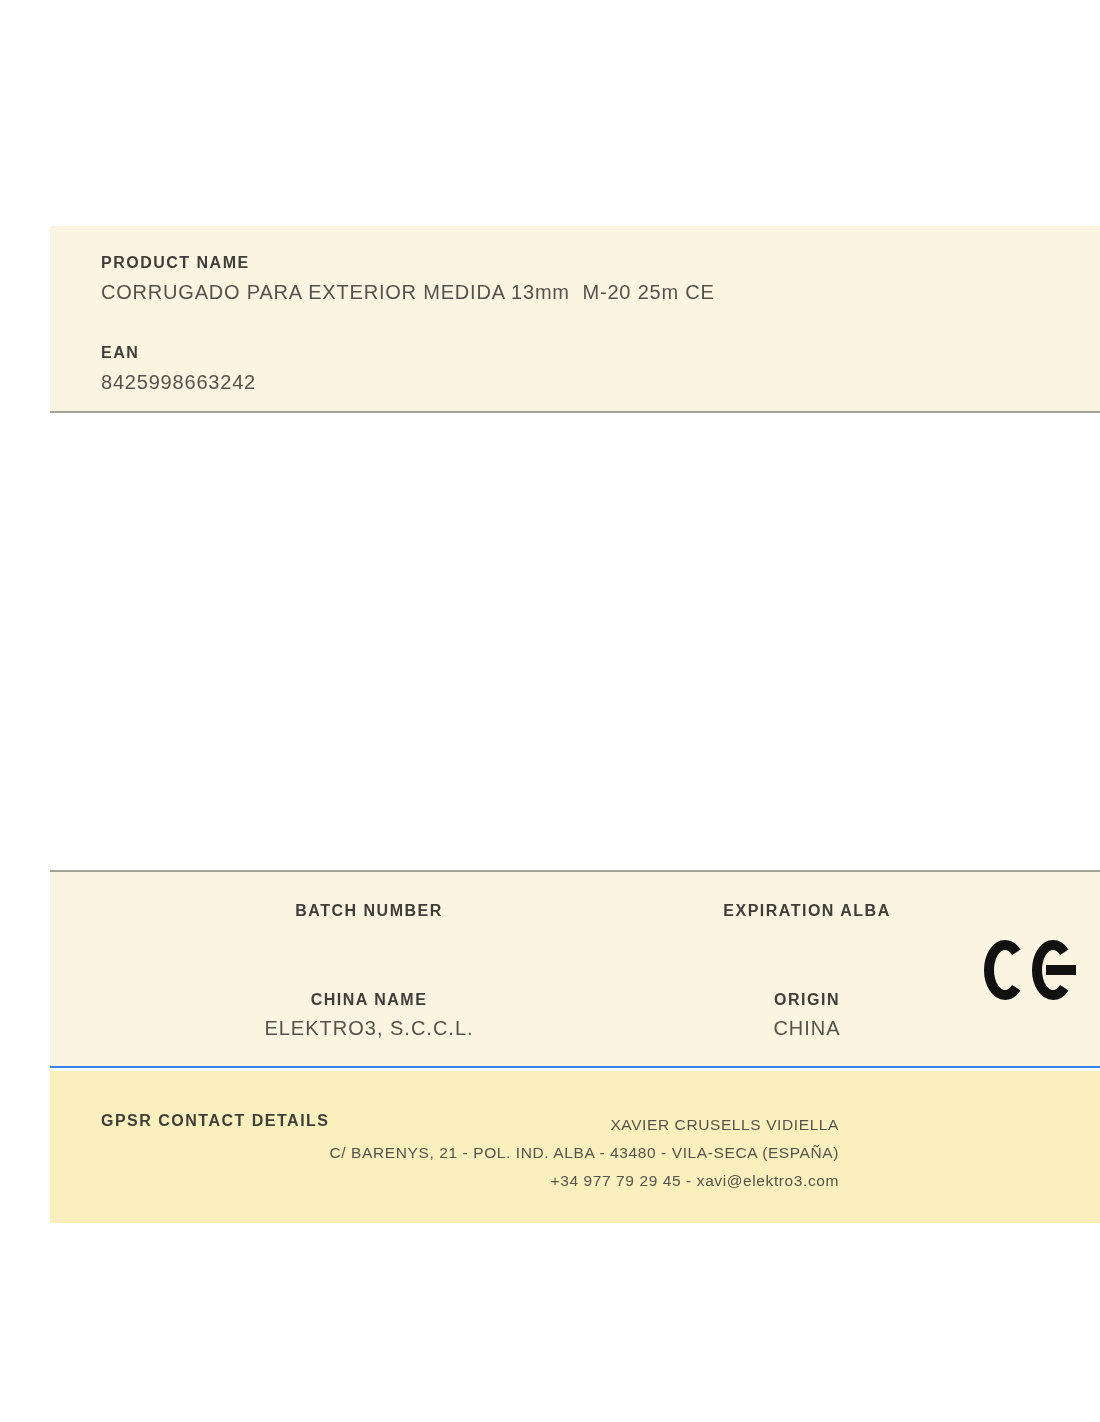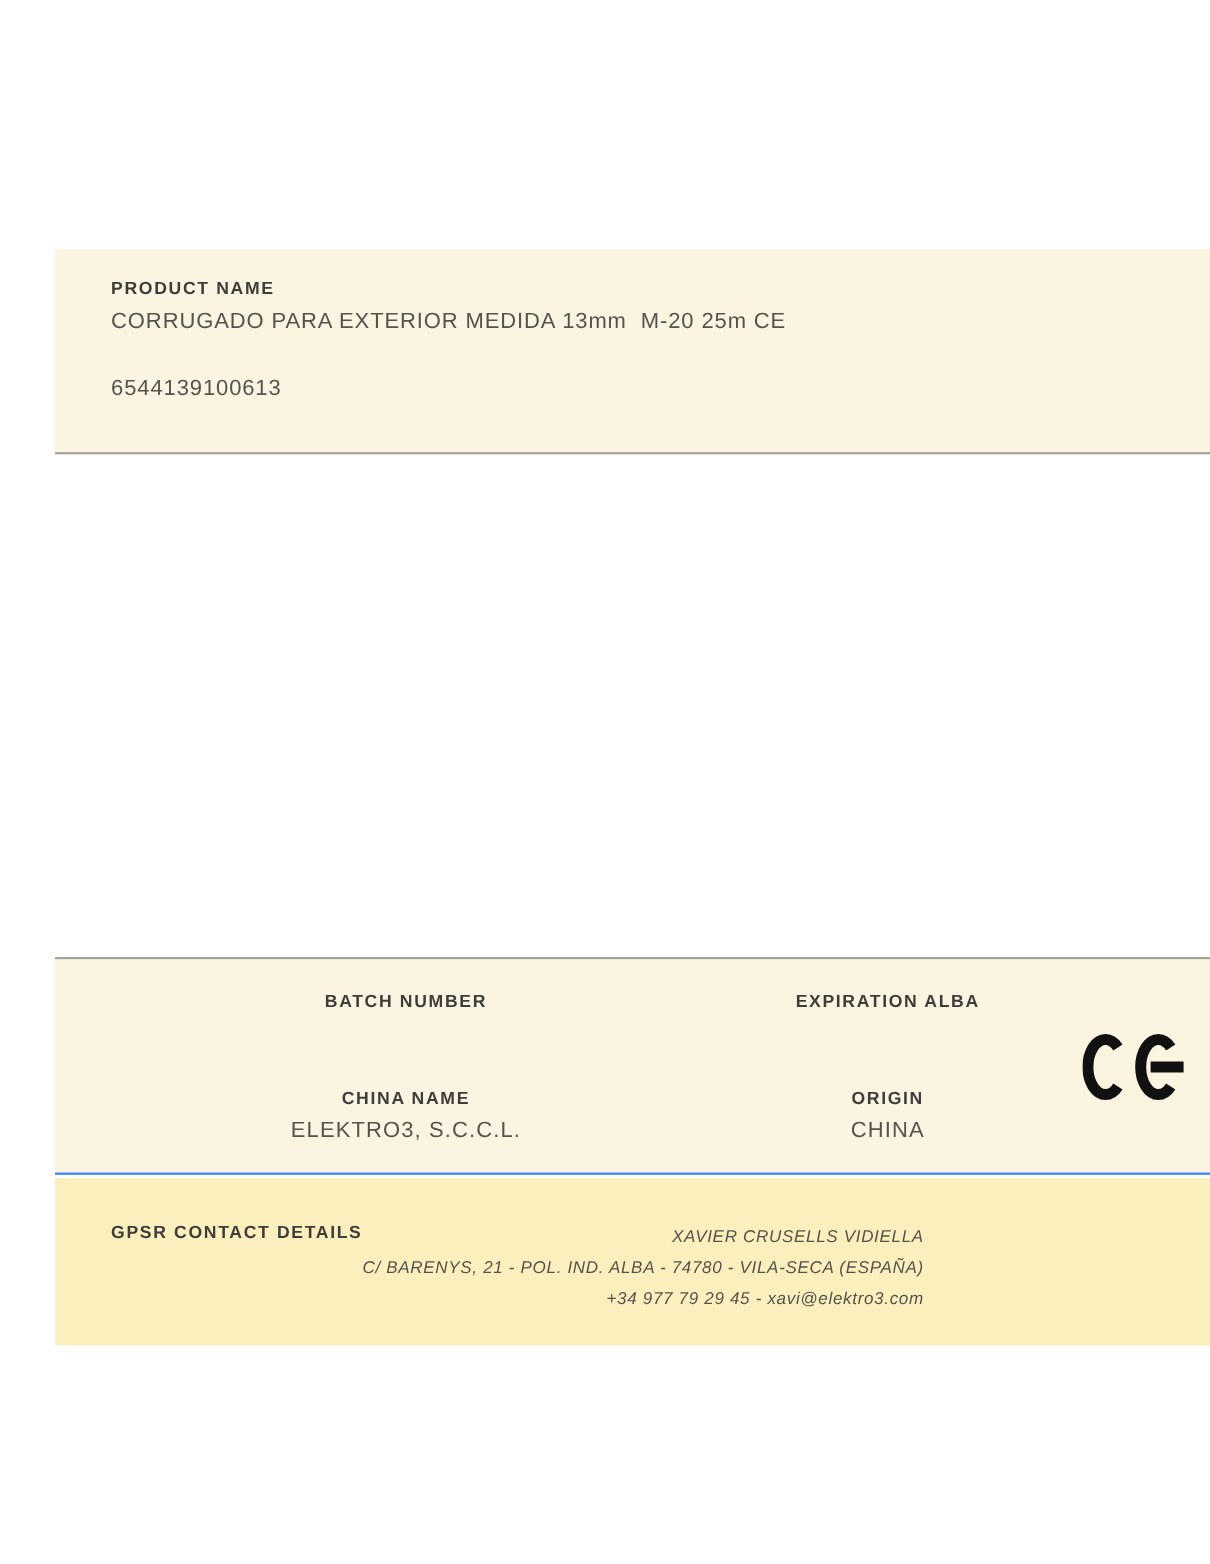--- a/index.html
+++ b/index.html
@@ -83,35 +83,35 @@
   }
   .gpsr-contact {
     text-align: right;
   }
   .gpsr-contact .contact-line {
     font-size: 15.5px;
     letter-spacing: 0.6px;
     color: #55534d;
     line-height: 28px;
     white-space: pre-wrap;
-    font-style: italic;
   }
 </style>
 </head>
 <body>
 
 <div class="page">
 
   <section class="panel product-panel">
     <div class="field">
       <div class="label">PRODUCT NAME</div>
       <div class="value">CORRUGADO PARA EXTERIOR MEDIDA 13mm  M-20 25m CE</div>
     </div>
     <div class="field">
-      <div class="value">6544139100613</div>
+      <div class="label">EAN</div>
+      <div class="value">8425998663242</div>
     </div>
   </section>
 
   <section class="panel details-panel">
     <div class="detail-grid">
       <div class="detail-col">
         <div class="label">BATCH NUMBER</div>
         <div class="detail-spacer"></div>
         <div class="label">CHINA NAME</div>
         <div class="value">ELEKTRO3, S.C.C.L.</div>
@@ -127,18 +127,18 @@
       <path d="M 32.3 12.3 A 16 25 0 1 0 32.3 47.7" stroke="#111111" stroke-width="10" stroke-linecap="butt"></path>
       <path d="M 80.3 12.3 A 16 25 0 1 0 80.3 47.7" stroke="#111111" stroke-width="10" stroke-linecap="butt"></path>
       <path d="M 62 30 H 92" stroke="#111111" stroke-width="10" stroke-linecap="butt"></path>
     </svg>
   </section>
 
   <section class="panel gpsr-panel">
     <div class="label">GPSR CONTACT DETAILS</div>
     <div class="gpsr-contact">
       <div class="contact-line">XAVIER CRUSELLS VIDIELLA</div>
-      <div class="contact-line">C/ BARENYS, 21 - POL. IND. ALBA - 74780 - VILA-SECA (ESPAÑA)</div>
+      <div class="contact-line">C/ BARENYS, 21 - POL. IND. ALBA - 43480 - VILA-SECA (ESPAÑA)</div>
       <div class="contact-line">+34 977 79 29 45 - xavi@elektro3.com</div>
     </div>
   </section>
 
 </div>
 
 </body></html>

